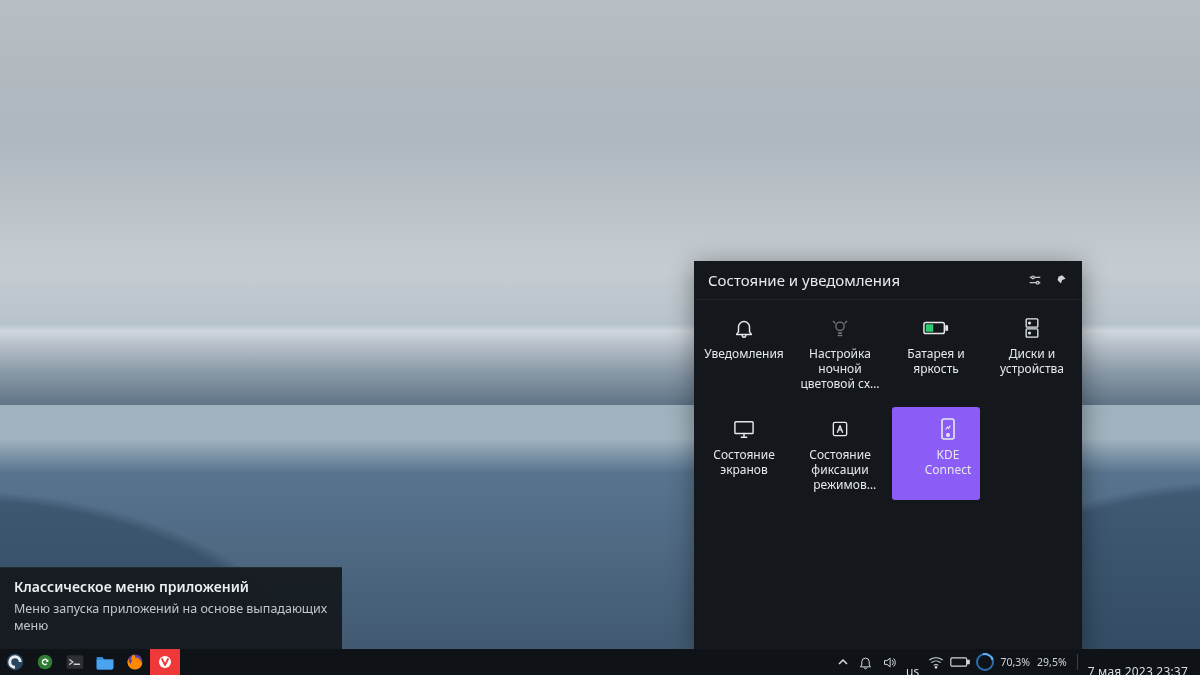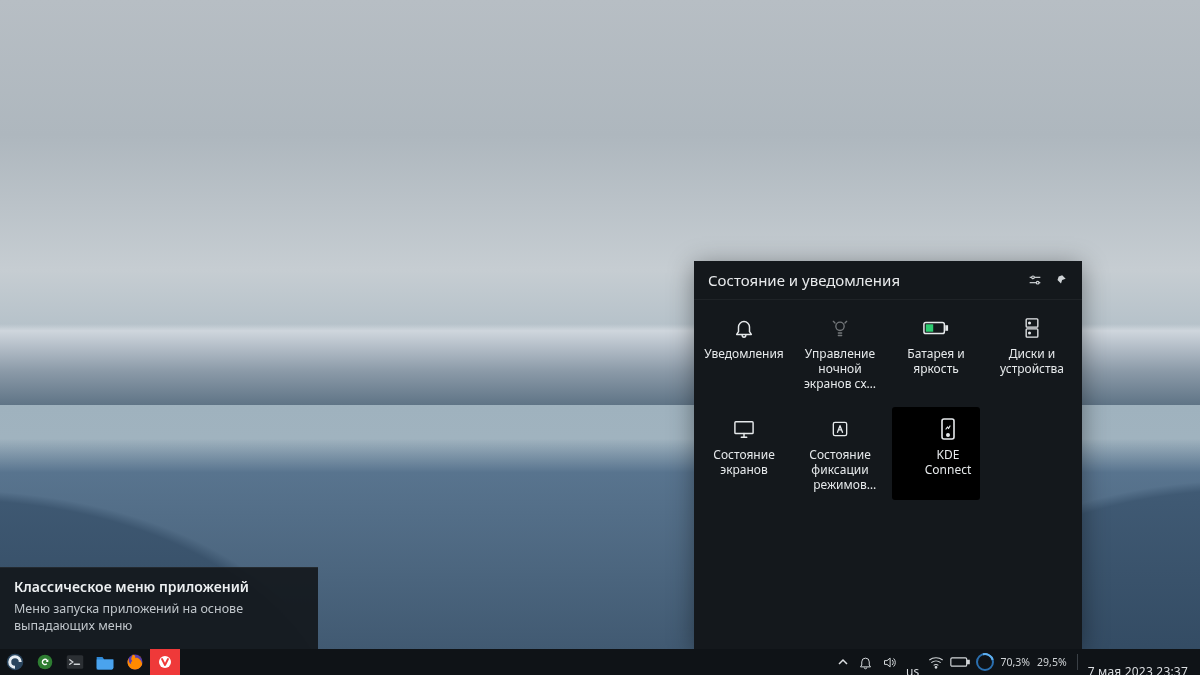--- a/index.html
+++ b/index.html
@@ -19,21 +19,21 @@
       
       linear-gradient(180deg, transparent 48%, #cfd6dd 49%, #8b9aa8 55%, #5f7486 60%, transparent 60%),
       
       linear-gradient(180deg, #b7bec4 0%, #aeb7be 20%, #c6cdd2 40%, #9fb2be 60%, #a8bac6 100%);
   }
 
   
   .tooltip {
     position: absolute;
     left: 0; bottom: 26px;
-    width: 318px;
+    width: 342px;
     background: rgba(20,24,28,0.92);
     color: #eceff1;
     padding: 10px 14px 14px 14px;
     font-size: 13px;
     line-height: 1.35;
     border-top: 1px solid rgba(255,255,255,0.06);
   }
   .tooltip .tt-title { font-weight: 600; font-size: 14px; margin-bottom: 4px; }
   .tooltip .tt-body { color: #c0c6cb; font-size: 12.5px; }
 
@@ -71,21 +71,21 @@
     display: flex; flex-direction: column; align-items: center;
     padding: 10px 4px 8px 4px;
     text-align: center;
     font-size: 12px;
     line-height: 1.25;
     color: #e6e9eb;
     cursor: pointer;
     border-radius: 3px;
     min-height: 92px;
   }
-  .tray-item.selected { background: #000000; padding-left: 28px; }
+  .tray-item.selected { background: #8b5cf6; padding-left: 28px; }
   .tray-item .ti-icon {
     width: 28px; height: 24px;
     display: flex; align-items: center; justify-content: center;
     margin-bottom: 6px;
     color: #e6e9eb;
   }
   .tray-item .ti-icon.dim { opacity: 0.45; }
   .tray-item .ti-label {
     max-width: 88px;
     overflow: hidden;
@@ -177,21 +177,21 @@
         <span class="ti-label">Уведомления</span>
       </div>
       <div class="tray-item">
         <span class="ti-icon dim">
           <svg width="20" height="20" viewBox="0 0 24 24" fill="none" stroke="currentColor" stroke-width="1.6" stroke-linecap="round" stroke-linejoin="round">
             <circle cx="12" cy="10" r="5"></circle>
             <path d="M10 18h4M10 21h4"></path>
             <path d="M4 4l2 2M20 4l-2 2"></path>
           </svg>
         </span>
-        <span class="ti-label">Управление ночной экранов сх…</span>
+        <span class="ti-label">Настройка ночной цветовой сх…</span>
       </div>
       <div class="tray-item">
         <span class="ti-icon">
           <svg width="26" height="16" viewBox="0 0 28 16" fill="none" stroke="currentColor" stroke-width="1.6" stroke-linecap="round" stroke-linejoin="round">
             <rect x="1" y="2" width="22" height="12" rx="2"></rect>
             <rect x="24" y="5" width="3" height="6" fill="currentColor" stroke="none"></rect>
             <rect x="3" y="4" width="8" height="8" fill="#2ecc71" stroke="none"></rect>
           </svg>
         </span>
         <span class="ti-label">Батарея и яркость</span>

